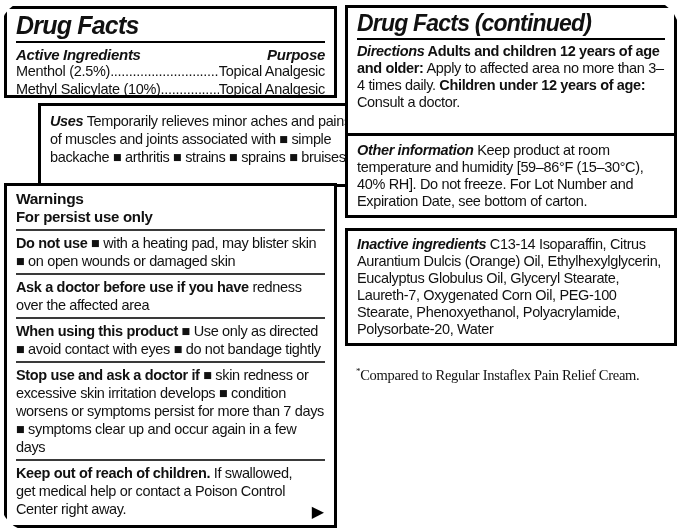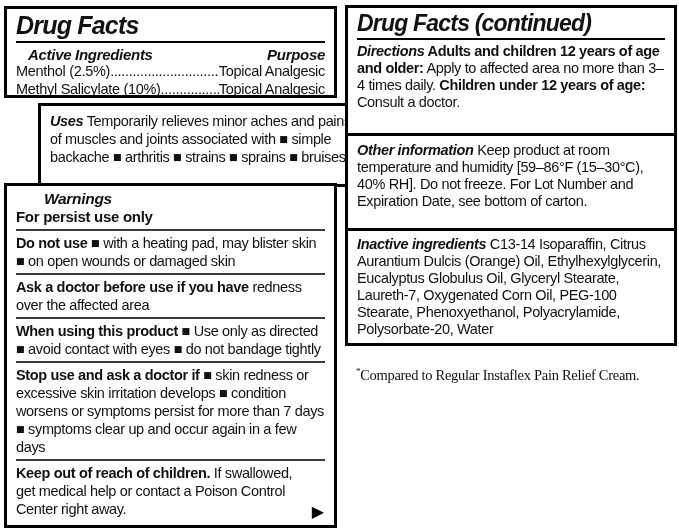--- a/index.html
+++ b/index.html
@@ -1,48 +1,48 @@
 <!DOCTYPE html>
 <html><head>
 <meta charset="utf-8">
 <style>
   html,body{margin:0;padding:0;background:#ffffff;}
   .canvas{
     position:relative;width:679px;height:531px;background:#ffffff;
-    font-family:"Liberation Sans", sans-serif;color:#111111;overflow:hidden;
+    font-family:"Liberation Sans", sans-serif;color:#111111;overflow:hidden;border-radius:31px;
   }
   .box{
     position:absolute;background:#ffffff;border:3px solid #000000;
     box-sizing:border-box;overflow:hidden;
   }
   
   .panel-title{
     font-weight:700;font-style:italic;font-size:25px;line-height:27px;
     letter-spacing:-0.8px;border-bottom:2.5px solid #000;padding-bottom:2px;margin-bottom:3px;
   }
   .panel-title.small{font-size:23px;line-height:25px;}
   
   .body-text{font-size:14.5px;line-height:18px;letter-spacing:-0.35px;}
   .seg-r{font-weight:400;font-style:normal;}
   .seg-b{font-weight:700;}
   .seg-bi{font-weight:700;font-style:italic;}
   .seg-sup{font-size:9px;vertical-align:top;line-height:1;}
   
   .ai-header{
     display:flex;justify-content:space-between;
-    font-weight:700;font-style:italic;font-size:15px;line-height:17px;letter-spacing:-0.3px;margin-left:12px;
+    font-weight:700;font-style:italic;font-size:15px;line-height:17px;letter-spacing:-0.3px;
   }
   .ai-row{
     display:flex;align-items:baseline;white-space:nowrap;overflow:hidden;
     font-size:14.5px;line-height:17.5px;letter-spacing:-0.3px;
   }
   .ai-row .ai-dots{flex:1 1 auto;overflow:hidden;min-width:0;}
   .ai-row .ai-name,.ai-row .ai-purpose{flex:0 0 auto;}
   
-  .warn-heading{font-weight:700;font-style:italic;font-size:15.5px;line-height:18px;letter-spacing:-0.3px;margin-left:28px;}
+  .warn-heading{font-weight:700;font-size:15.5px;line-height:18px;letter-spacing:-0.3px;}
   .warn-subheading{font-weight:700;font-size:15px;line-height:18px;letter-spacing:-0.3px;}
   .divider{border:none;border-top:2px solid #3a3a3a;margin:3px 0;height:0;}
   .arrow{
     position:absolute;right:10px;bottom:5px;font-size:16px;line-height:16px;color:#000;
   }
   
   .tight{line-height:17px;}
   .footnote{
     position:absolute;left:356px;top:367px;width:310px;
     font-size:14.5px;line-height:17px;letter-spacing:-0.3px;font-family:Liberation Serif, serif;
@@ -89,21 +89,21 @@
     <div class="divider"></div>
     <div class="body-text" style="padding-right:18px;"><span class="seg-b">Keep out of reach of children.</span><span class="seg-r"> If swallowed, get medical help or contact a Poison Control Center right away.</span></div>
     <div class="arrow">▶</div>
   </div>
 
   <div class="box" style="left:345px;top:5px;width:332px;height:134px;padding:3px 9px 2px;">
     <div class="panel-title small">Drug Facts (continued)</div>
     <div class="body-text tight"><span class="seg-bi">Directions</span><span class="seg-b"> Adults and children 12 years of age and older:</span><span class="seg-r"> Apply to affected area no more than 3–4 times daily. </span><span class="seg-b">Children under 12 years of age:</span><span class="seg-r"> Consult a doctor.</span></div>
   </div>
 
-  <div class="box" style="left:345px;top:133px;width:332px;height:98px;padding:6px 9px;">
+  <div class="box" style="left:345px;top:133px;width:332px;height:85px;padding:6px 9px;">
     <div class="body-text tight"><span class="seg-bi">Other information</span><span class="seg-r"> Keep product at room temperature and humidity [59–86°F (15–30°C), 40% RH]. Do not freeze. For Lot Number and Expiration Date, see bottom of carton.</span></div>
   </div>
 
   <div class="box" style="left:345px;top:228px;width:332px;height:118px;padding:5px 9px;">
     <div class="body-text tight"><span class="seg-bi">Inactive ingredients</span><span class="seg-r"> C13-14 Isoparaffin, Citrus Aurantium Dulcis (Orange) Oil, Ethylhexylglycerin, Eucalyptus Globulus Oil, Glyceryl Stearate, Laureth-7, Oxygenated Corn Oil, PEG-100 Stearate, Phenoxyethanol, Polyacrylamide, Polysorbate-20, Water</span></div>
   </div>
 
   <div class="footnote"><span class="seg-sup">*</span><span class="seg-r">Compared to Regular Instaflex Pain Relief Cream.</span></div>
 
 </div>

